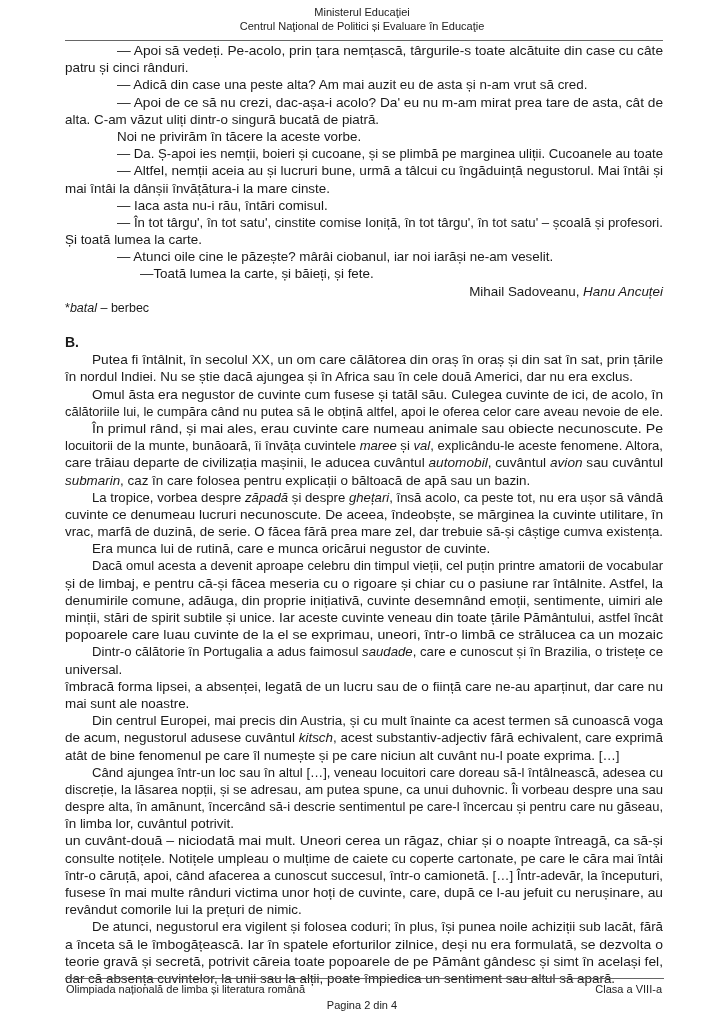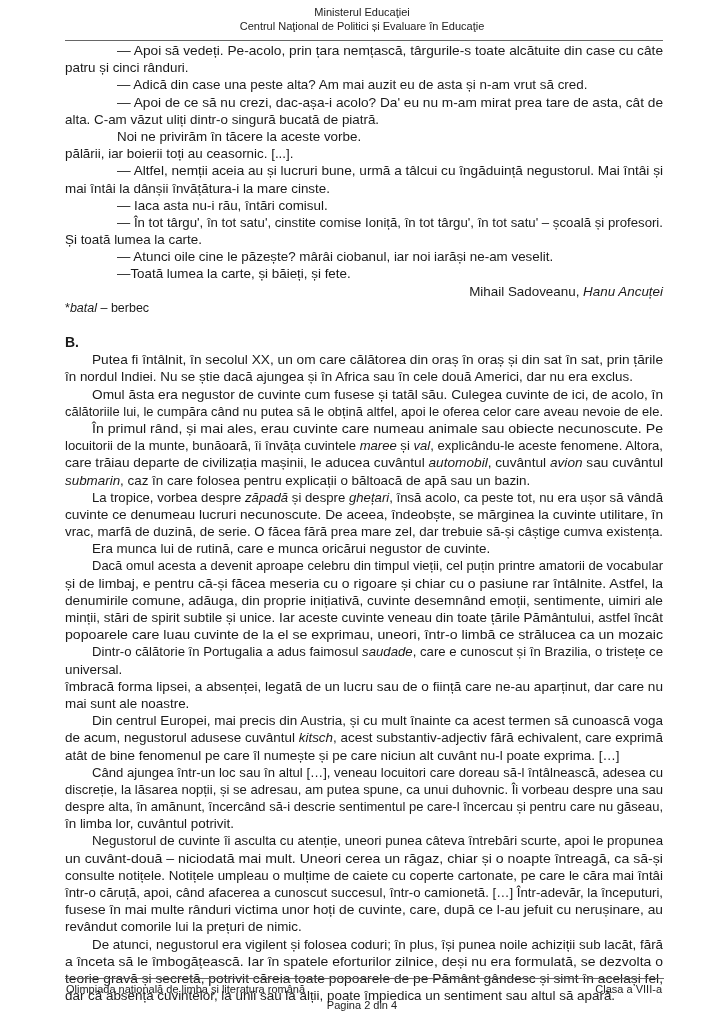--- a/index.html
+++ b/index.html
@@ -31,28 +31,28 @@
 <div class="header-rule"></div>
 
 <div class="content">
   <div id="frag-a">
       <div class="line j ind1" style="white-space: nowrap; text-align: left;"><span style="display: inline-block; white-space: nowrap; transform-origin: left center; transform: scaleX(1.0231);">— Apoi să vedeți. Pe-acolo, prin țara nemțască, târgurile-s toate alcătuite din case cu câte</span></div>
       <div class="line "><span style="display: inline-block; white-space: nowrap; transform-origin: left center;">patru și cinci rânduri.</span></div>
       <div class="line ind1"><span style="display: inline-block; white-space: nowrap; transform-origin: left center;">— Adică din case una peste alta? Am mai auzit eu de asta și n-am vrut să cred.</span></div>
       <div class="line j ind1" style="white-space: nowrap; text-align: left;"><span style="display: inline-block; white-space: nowrap; transform-origin: left center; transform: scaleX(1.0211);">— Apoi de ce să nu crezi, dac-așa-i acolo? Da' eu nu m-am mirat prea tare de asta, cât de</span></div>
       <div class="line "><span style="display: inline-block; white-space: nowrap; transform-origin: left center;">alta. C-am văzut uliți dintr-o singură bucată de piatră.</span></div>
       <div class="line ind1"><span style="display: inline-block; white-space: nowrap; transform-origin: left center;">Noi ne privirăm în tăcere la aceste vorbe.</span></div>
-      <div class="line "><span style="display: inline-block; white-space: nowrap; transform-origin: left center;">pălării, iar boierii toți au ceasornic. [...].</span></div>
+      <div class="line j ind1" style="white-space: nowrap; text-align: left;"><span style="display: inline-block; white-space: nowrap; transform-origin: left center; transform: scaleX(0.9833);">— Da. Ș-apoi ies nemții, boieri și cucoane, și se plimbă pe marginea uliții. Cucoanele au toate</span></div>
       <div class="line j ind1" style="white-space: nowrap; text-align: left;"><span style="display: inline-block; white-space: nowrap; transform-origin: left center; transform: scaleX(1.0174);">— Altfel, nemții aceia au și lucruri bune, urmă a tâlcui cu îngăduință negustorul. Mai întâi și</span></div>
       <div class="line "><span style="display: inline-block; white-space: nowrap; transform-origin: left center;">mai întâi la dânșii învățătura-i la mare cinste.</span></div>
       <div class="line ind1"><span style="display: inline-block; white-space: nowrap; transform-origin: left center;">— Iaca asta nu-i rău, întări comisul.</span></div>
       <div class="line ind1"><span style="display: inline-block; white-space: nowrap; transform-origin: left center; transform: scaleX(0.9863);">— În tot târgu', în tot satu', cinstite comise Ioniță, în tot târgu', în tot satu' – școală și profesori.</span></div>
       <div class="line "><span style="display: inline-block; white-space: nowrap; transform-origin: left center;">Și toată lumea la carte.</span></div>
       <div class="line ind1"><span style="display: inline-block; white-space: nowrap; transform-origin: left center;">— Atunci oile cine le păzește? mârâi ciobanul, iar noi iarăși ne-am veselit.</span></div>
-      <div class="line ind1"><span style="display: inline-block; white-space: nowrap; transform-origin: left center;">—Toată lumea la carte, și băieți, și fete.</span></div>
+      <div class="line ind1"><span style="display: inline-block; white-space: nowrap; transform-origin: left center; margin-left: 23px;">—Toată lumea la carte, și băieți, și fete.</span></div>
     </div>
   <div class="line right" style="white-space: nowrap; text-align: right;"><span style="display: inline-block; white-space: nowrap; transform-origin: right center;">
     <span>Mihail Sadoveanu, </span><em>Hanu Ancuței</em>
   </span></div>
   <div class="line fn"><span style="display: inline-block; white-space: nowrap; transform-origin: left center;">
     <span>*</span><em>batal</em><span> – berbec</span>
   </span></div>
   <div class="gap"></div>
   <div class="line sect"><span style="display: inline-block; white-space: nowrap; transform-origin: left center;">B.</span></div>
   <div id="sect-b">
@@ -77,21 +77,20 @@
       <div class="line "><span style="display: inline-block; white-space: nowrap; transform-origin: left center;">universal.</span></div>
       <div class="line j" style="white-space: nowrap; text-align: left;"><span style="display: inline-block; white-space: nowrap; transform-origin: left center; transform: scaleX(1.0143);">îmbracă forma lipsei, a absenței, legată de un lucru sau de o ființă care ne-au aparținut, dar care nu</span></div>
       <div class="line "><span style="display: inline-block; white-space: nowrap; transform-origin: left center;">mai sunt ale noastre.</span></div>
       <div class="line j ind2" style="white-space: nowrap; text-align: left;"><span style="display: inline-block; white-space: nowrap; transform-origin: left center; transform: scaleX(1.0068);">Din centrul Europei, mai precis din Austria, și cu mult înainte ca acest termen să cunoască voga</span></div>
       <div class="line j" style="white-space: nowrap; text-align: left;"><span style="display: inline-block; white-space: nowrap; transform-origin: left center; transform: scaleX(1.003);">de acum, negustorul adusese cuvântul <em>kitsch</em>, acest substantiv-adjectiv fără echivalent, care exprimă</span></div>
       <div class="line "><span style="display: inline-block; white-space: nowrap; transform-origin: left center;">atât de bine fenomenul pe care îl numește și pe care niciun alt cuvânt nu-l poate exprima. […]</span></div>
       <div class="line j ind2" style="white-space: nowrap; text-align: left;"><span style="display: inline-block; white-space: nowrap; transform-origin: left center; transform: scaleX(0.9797);">Când ajungea într-un loc sau în altul […], veneau locuitori care doreau să-l întâlnească, adesea cu</span></div>
       <div class="line j" style="white-space: nowrap; text-align: left;"><span style="display: inline-block; white-space: nowrap; transform-origin: left center; transform: scaleX(0.9773);">discreție, la lăsarea nopții, și se adresau, am putea spune, ca unui duhovnic. Îi vorbeau despre una sau</span></div>
       <div class="line j" style="white-space: nowrap; text-align: left;"><span style="display: inline-block; white-space: nowrap; transform-origin: left center; transform: scaleX(0.9691);">despre alta, în amănunt, încercând să-i descrie sentimentul pe care-l încercau și pentru care nu găseau,</span></div>
       <div class="line "><span style="display: inline-block; white-space: nowrap; transform-origin: left center;">în limba lor, cuvântul potrivit.</span></div>
-      <div class="line j ind2" style="white-space: nowrap; text-align: left;"><span style="display: inline-block; white-space: nowrap; transform-origin: left center; transform: scaleX(0.9898);">Negustorul de cuvinte îi asculta cu atenție, uneori punea câteva întrebări scurte, apoi le propunea</span></div>
       <div class="line j" style="white-space: nowrap; text-align: left;"><span style="display: inline-block; white-space: nowrap; transform-origin: left center; transform: scaleX(1.0543);">un cuvânt-două – niciodată mai mult. Uneori cerea un răgaz, chiar și o noapte întreagă, ca să-și</span></div>
       <div class="line j" style="white-space: nowrap; text-align: left;"><span style="display: inline-block; white-space: nowrap; transform-origin: left center; transform: scaleX(0.9955);">consulte notițele. Notițele umpleau o mulțime de caiete cu coperte cartonate, pe care le căra mai întâi</span></div>
       <div class="line j" style="white-space: nowrap; text-align: left;"><span style="display: inline-block; white-space: nowrap; transform-origin: left center; transform: scaleX(0.987);">într-o căruță, apoi, când afacerea a cunoscut succesul, într-o camionetă. […] Într-adevăr, la începuturi,</span></div>
       <div class="line j" style="white-space: nowrap; text-align: left;"><span style="display: inline-block; white-space: nowrap; transform-origin: left center; transform: scaleX(1.0287);">fusese în mai multe rânduri victima unor hoți de cuvinte, care, după ce l-au jefuit cu nerușinare, au</span></div>
       <div class="line "><span style="display: inline-block; white-space: nowrap; transform-origin: left center;">revândut comorile lui la prețuri de nimic.</span></div>
       <div class="line j ind2" style="white-space: nowrap; text-align: left;"><span style="display: inline-block; white-space: nowrap; transform-origin: left center; transform: scaleX(0.9989);">De atunci, negustorul era vigilent și folosea coduri; în plus, își punea noile achiziții sub lacăt, fără</span></div>
       <div class="line j" style="white-space: nowrap; text-align: left;"><span style="display: inline-block; white-space: nowrap; transform-origin: left center; transform: scaleX(1.0434);">a înceta să le îmbogățească. Iar în spatele eforturilor zilnice, deși nu era formulată, se dezvolta o</span></div>
       <div class="line j" style="white-space: nowrap; text-align: left;"><span style="display: inline-block; white-space: nowrap; transform-origin: left center; transform: scaleX(1.03);">teorie gravă și secretă, potrivit căreia toate popoarele de pe Pământ gândesc și simt în același fel,</span></div>
       <div class="line "><span style="display: inline-block; white-space: nowrap; transform-origin: left center;">dar că absența cuvintelor, la unii sau la alții, poate împiedica un sentiment sau altul să apară.</span></div>
     </div>

